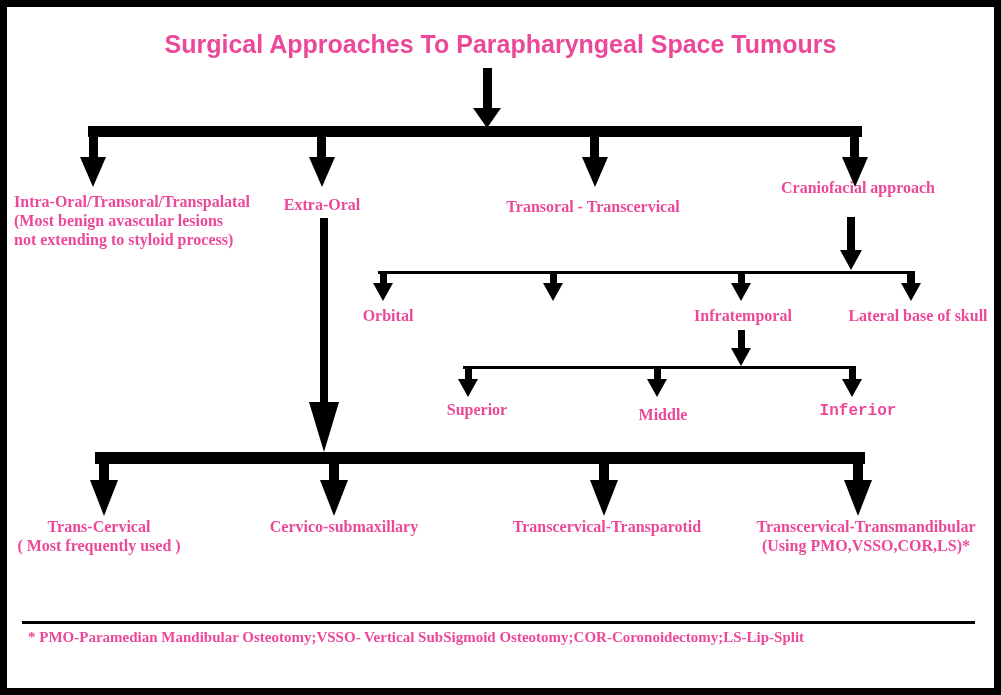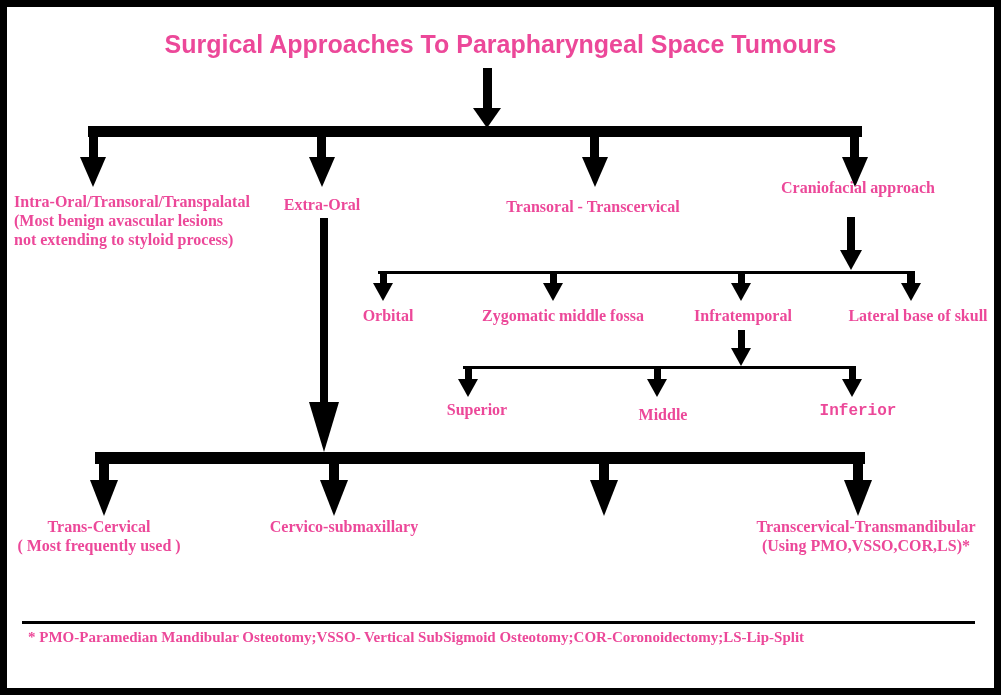--- a/index.html
+++ b/index.html
@@ -76,21 +76,20 @@
   <div class="stem" style="left:380px; top:271px; width:7px; height:12px;"></div>
   <div class="tri" style="left:373px; top:283px; border-width:18px 10px 0 10px;"></div>
   <div class="stem" style="left:550px; top:271px; width:7px; height:12px;"></div>
   <div class="tri" style="left:543px; top:283px; border-width:18px 10px 0 10px;"></div>
   <div class="stem" style="left:738px; top:271px; width:7px; height:12px;"></div>
   <div class="tri" style="left:731px; top:283px; border-width:18px 10px 0 10px;"></div>
   <div class="stem" style="left:907px; top:271px; width:8px; height:12px;"></div>
   <div class="tri" style="left:901px; top:283px; border-width:18px 10px 0 10px;"></div>
 
   <div class="lbl" style="left:338px; top:306px; width:100px;">Orbital</div>
-  <div class="lbl" style="left:438px; top:306px; width:250px;">Zygomatic middle fossa</div>
   <div class="lbl" style="left:668px; top:306px; width:150px;">Infratemporal</div>
   <div class="lbl" style="left:793px; top:306px; width:250px;">Lateral base of skull</div>
 
   <div class="stem" style="left:738px; top:330px; width:7px; height:18px;"></div>
   <div class="tri" style="left:731px; top:348px; border-width:18px 10px 0 10px;"></div>
 
   <div class="bar" style="left:463px; top:366px; width:392px; height:3px;"></div>
 
   <div class="stem" style="left:465px; top:366px; width:7px; height:13px;"></div>
   <div class="tri" style="left:458px; top:379px; border-width:18px 10px 0 10px;"></div>
@@ -112,20 +111,21 @@
   <div class="stem" style="left:599px; top:464px; width:10px; height:16px;"></div>
   <div class="tri" style="left:590px; top:480px; border-width:36px 14px 0 14px;"></div>
   <div class="stem" style="left:853px; top:464px; width:10px; height:16px;"></div>
   <div class="tri" style="left:844px; top:480px; border-width:36px 14px 0 14px;"></div>
 
   <div class="lbl" style="left:4px; top:517px; width:190px;">
     <div>Trans-Cervical</div>
     <div>( Most frequently used )</div>
   </div>
   <div class="lbl" style="left:244px; top:517px; width:200px;">Cervico-submaxillary</div>
+  <div class="lbl" style="left:482px; top:517px; width:250px;">Transcervical-Transparotid</div>
   <div class="lbl" style="left:716px; top:517px; width:300px;">
     <div>Transcervical-Transmandibular</div>
     <div>(Using PMO,VSSO,COR,LS)*</div>
   </div>
 
   <div class="bar" style="left:22px; top:621px; width:953px; height:3px;"></div>
   <div class="footnote">* PMO-Paramedian Mandibular Osteotomy;VSSO- Vertical SubSigmoid Osteotomy;COR-Coronoidectomy;LS-Lip-Split</div>
 
 </div>
 

